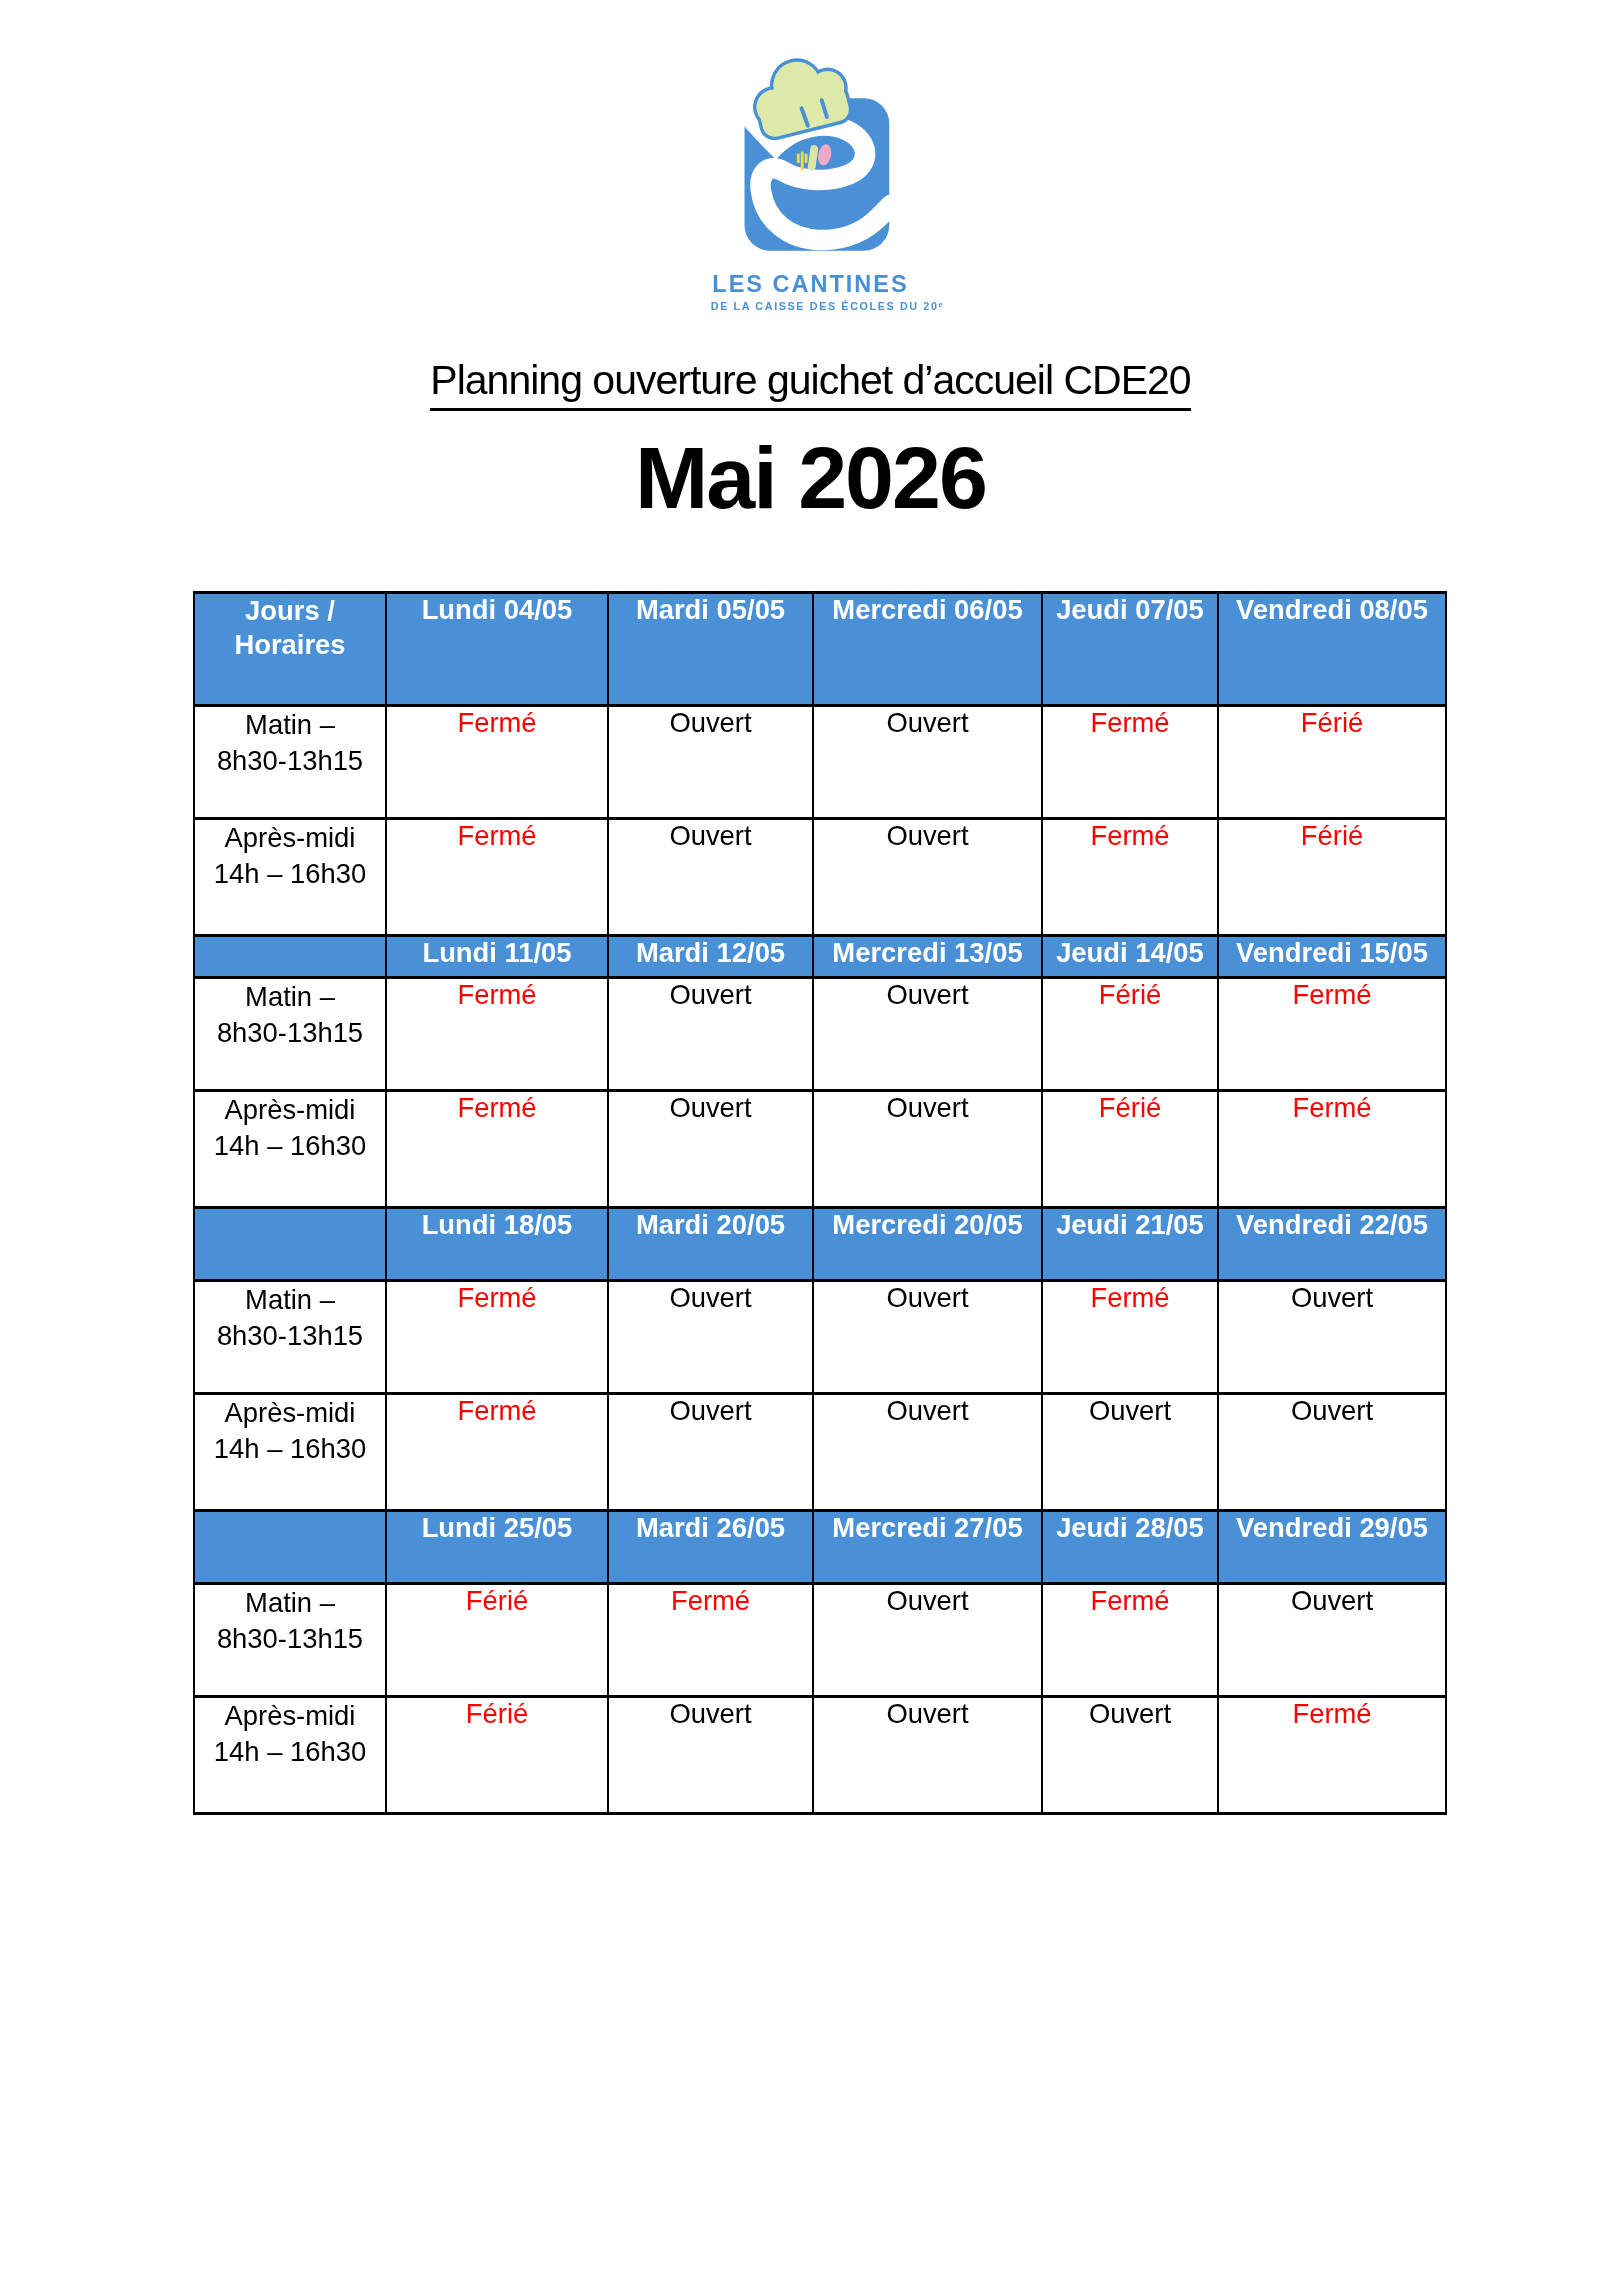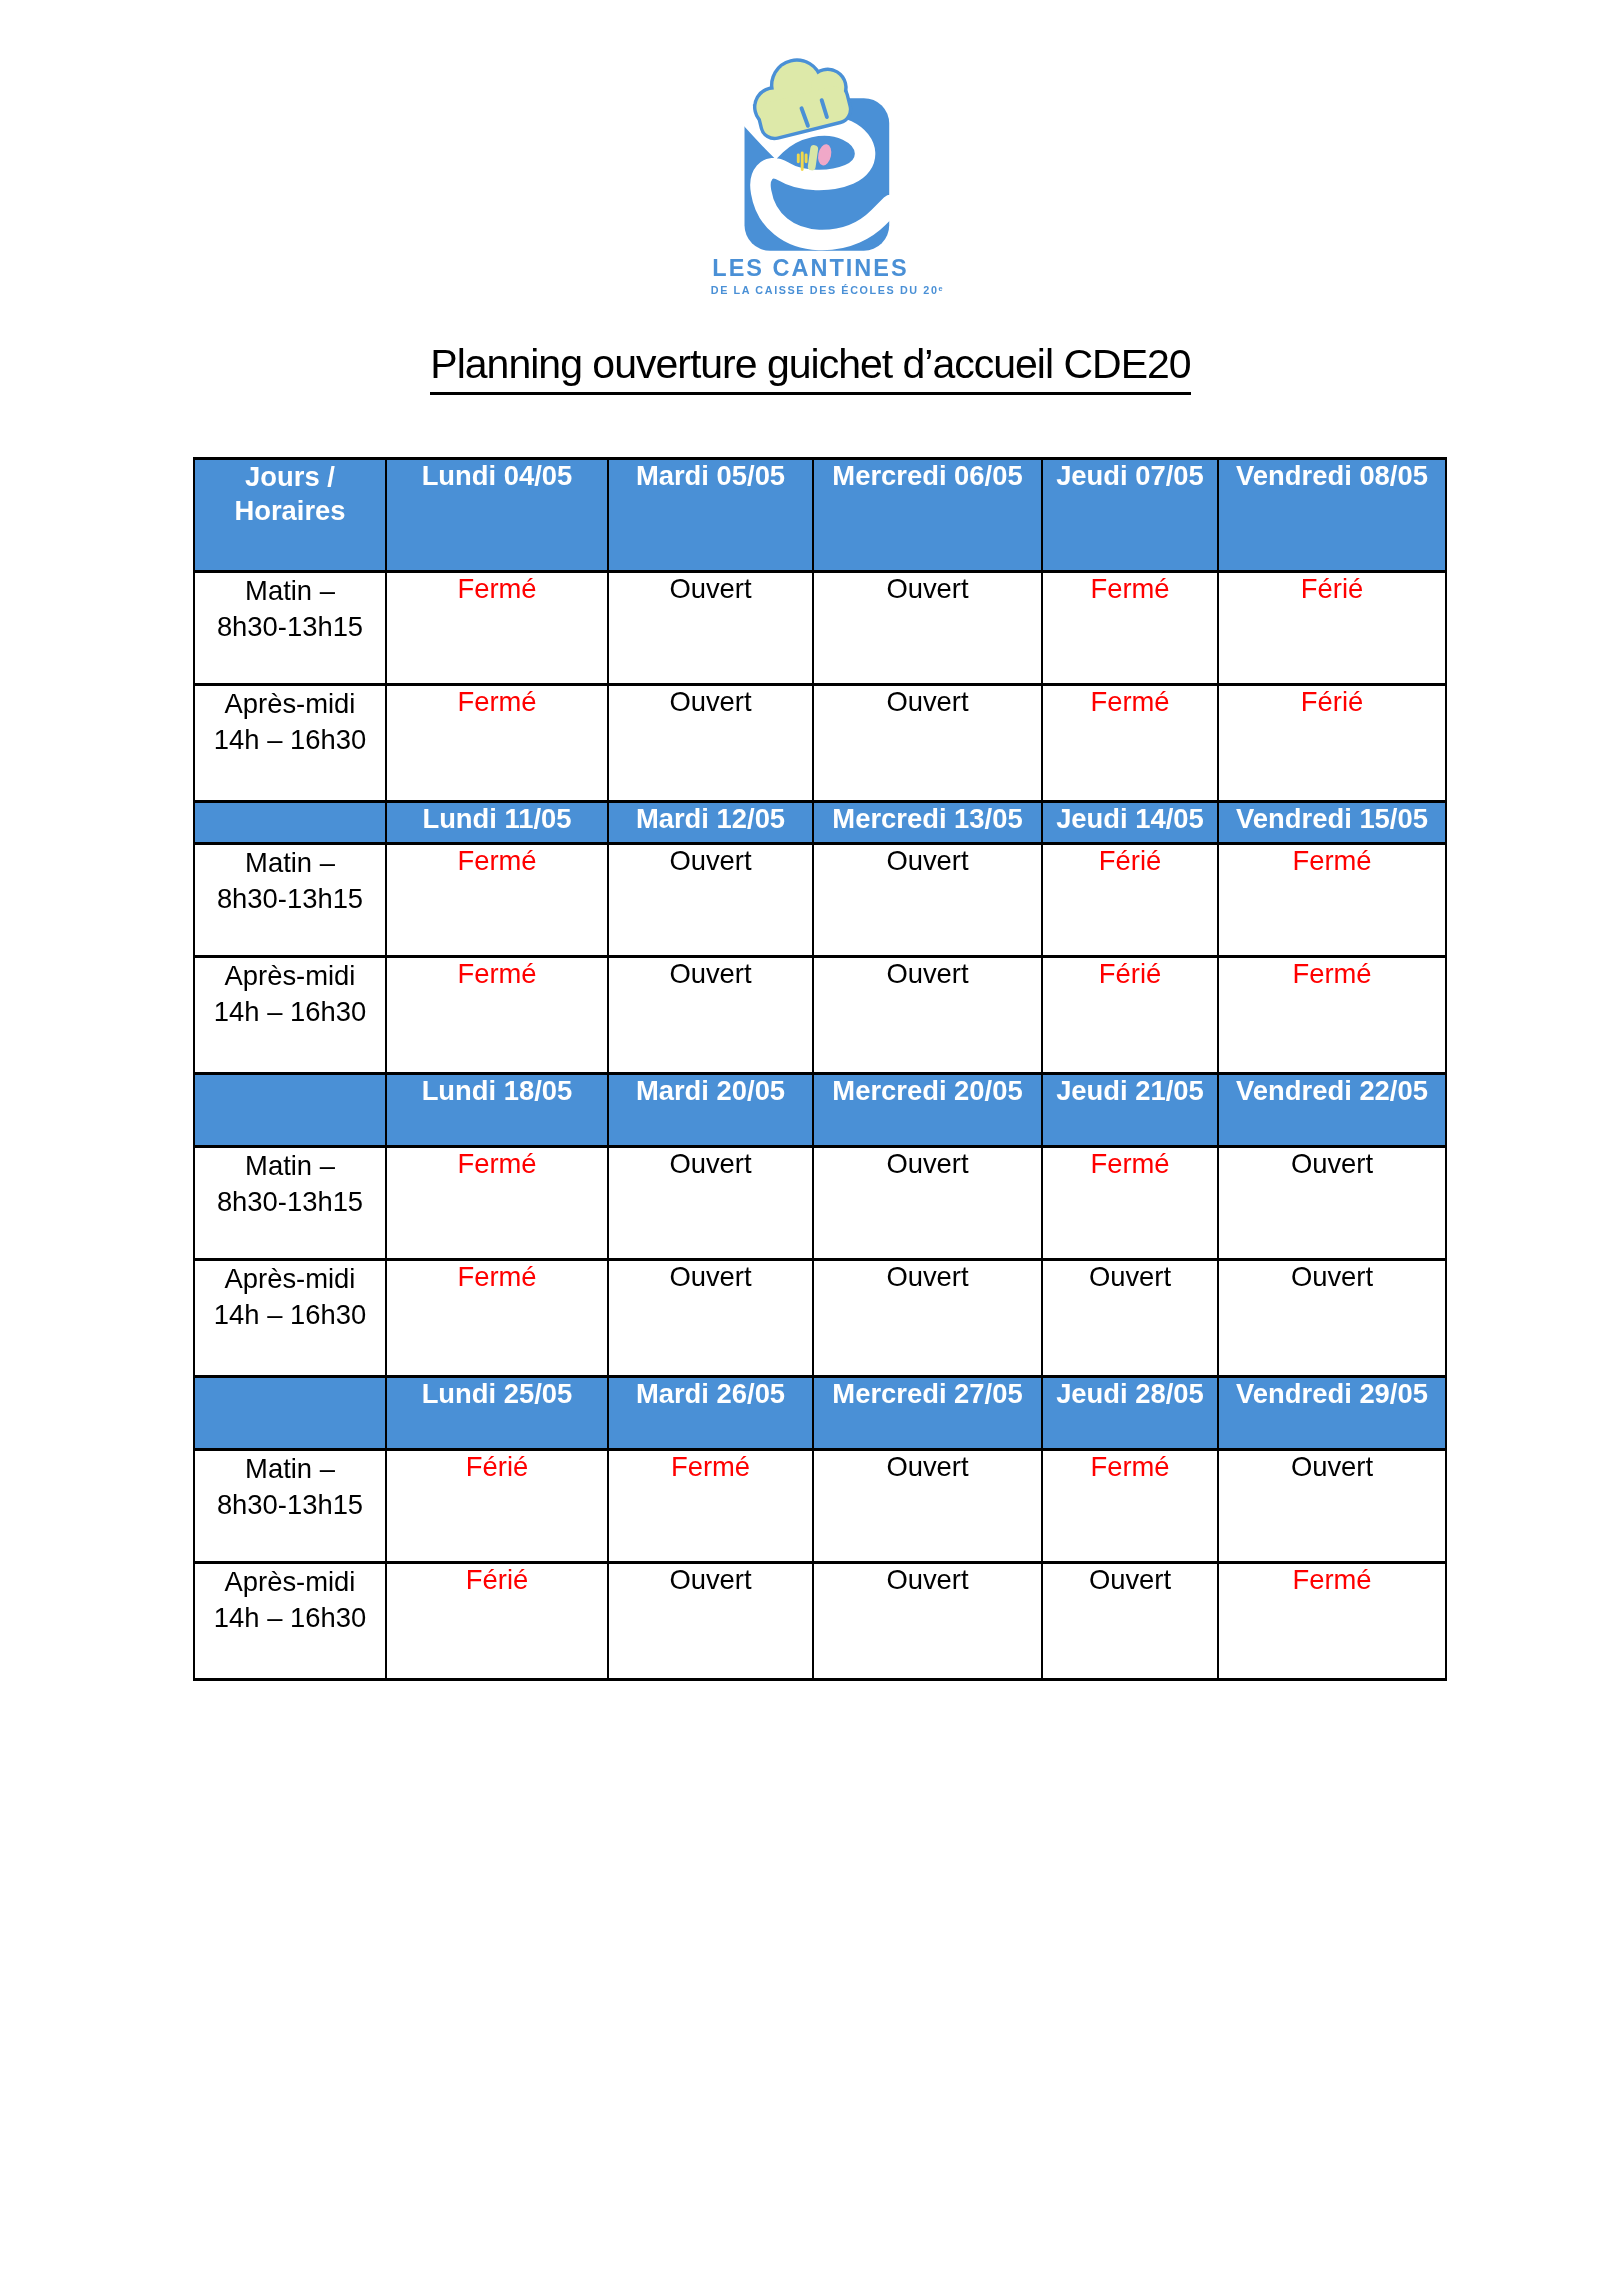--- a/index.html
+++ b/index.html
@@ -20,21 +20,21 @@
     height: 2293px;
   }
 
   
   .logo-wrap {
     padding-top: 41px;
     text-align: center;
   }
   .logo-wrap svg { display: block; margin: 0 auto; }
   .logo-brand {
-    margin-top: 0px;
+    margin-top: 16px;
     font-size: 23.5px;
     font-weight: bold;
     letter-spacing: 2px;
     color: #4A90D6;
   }
   .logo-subtitle {
     margin-top: 2px;
     font-size: 10.8px;
     font-weight: bold;
     letter-spacing: 1.6px;
@@ -140,20 +140,21 @@
         <path d="M79,82 L81,101 M101,79 L102,97" stroke="#4A90D6" stroke-width="4" stroke-linecap="round" fill="none"></path>
       </g>
     </svg>
     <div class="logo-brand">LES CANTINES</div>
     <div class="logo-subtitle">DE LA CAISSE DES ÉCOLES DU 20ᵉ</div>
   </div>
 
   <div class="title-wrap">
     <span class="doc-title">Planning ouverture guichet d’accueil CDE20</span>
   </div>
+  <div class="month-title">Mai 2026</div>
 
   <table class="schedule">
     <colgroup>
       <col style="width:192px">
         <col style="width:222px">
         <col style="width:205px">
       <col style="width:229px">
         <col style="width:176px">
         <col style="width:228px">
     </colgroup>

